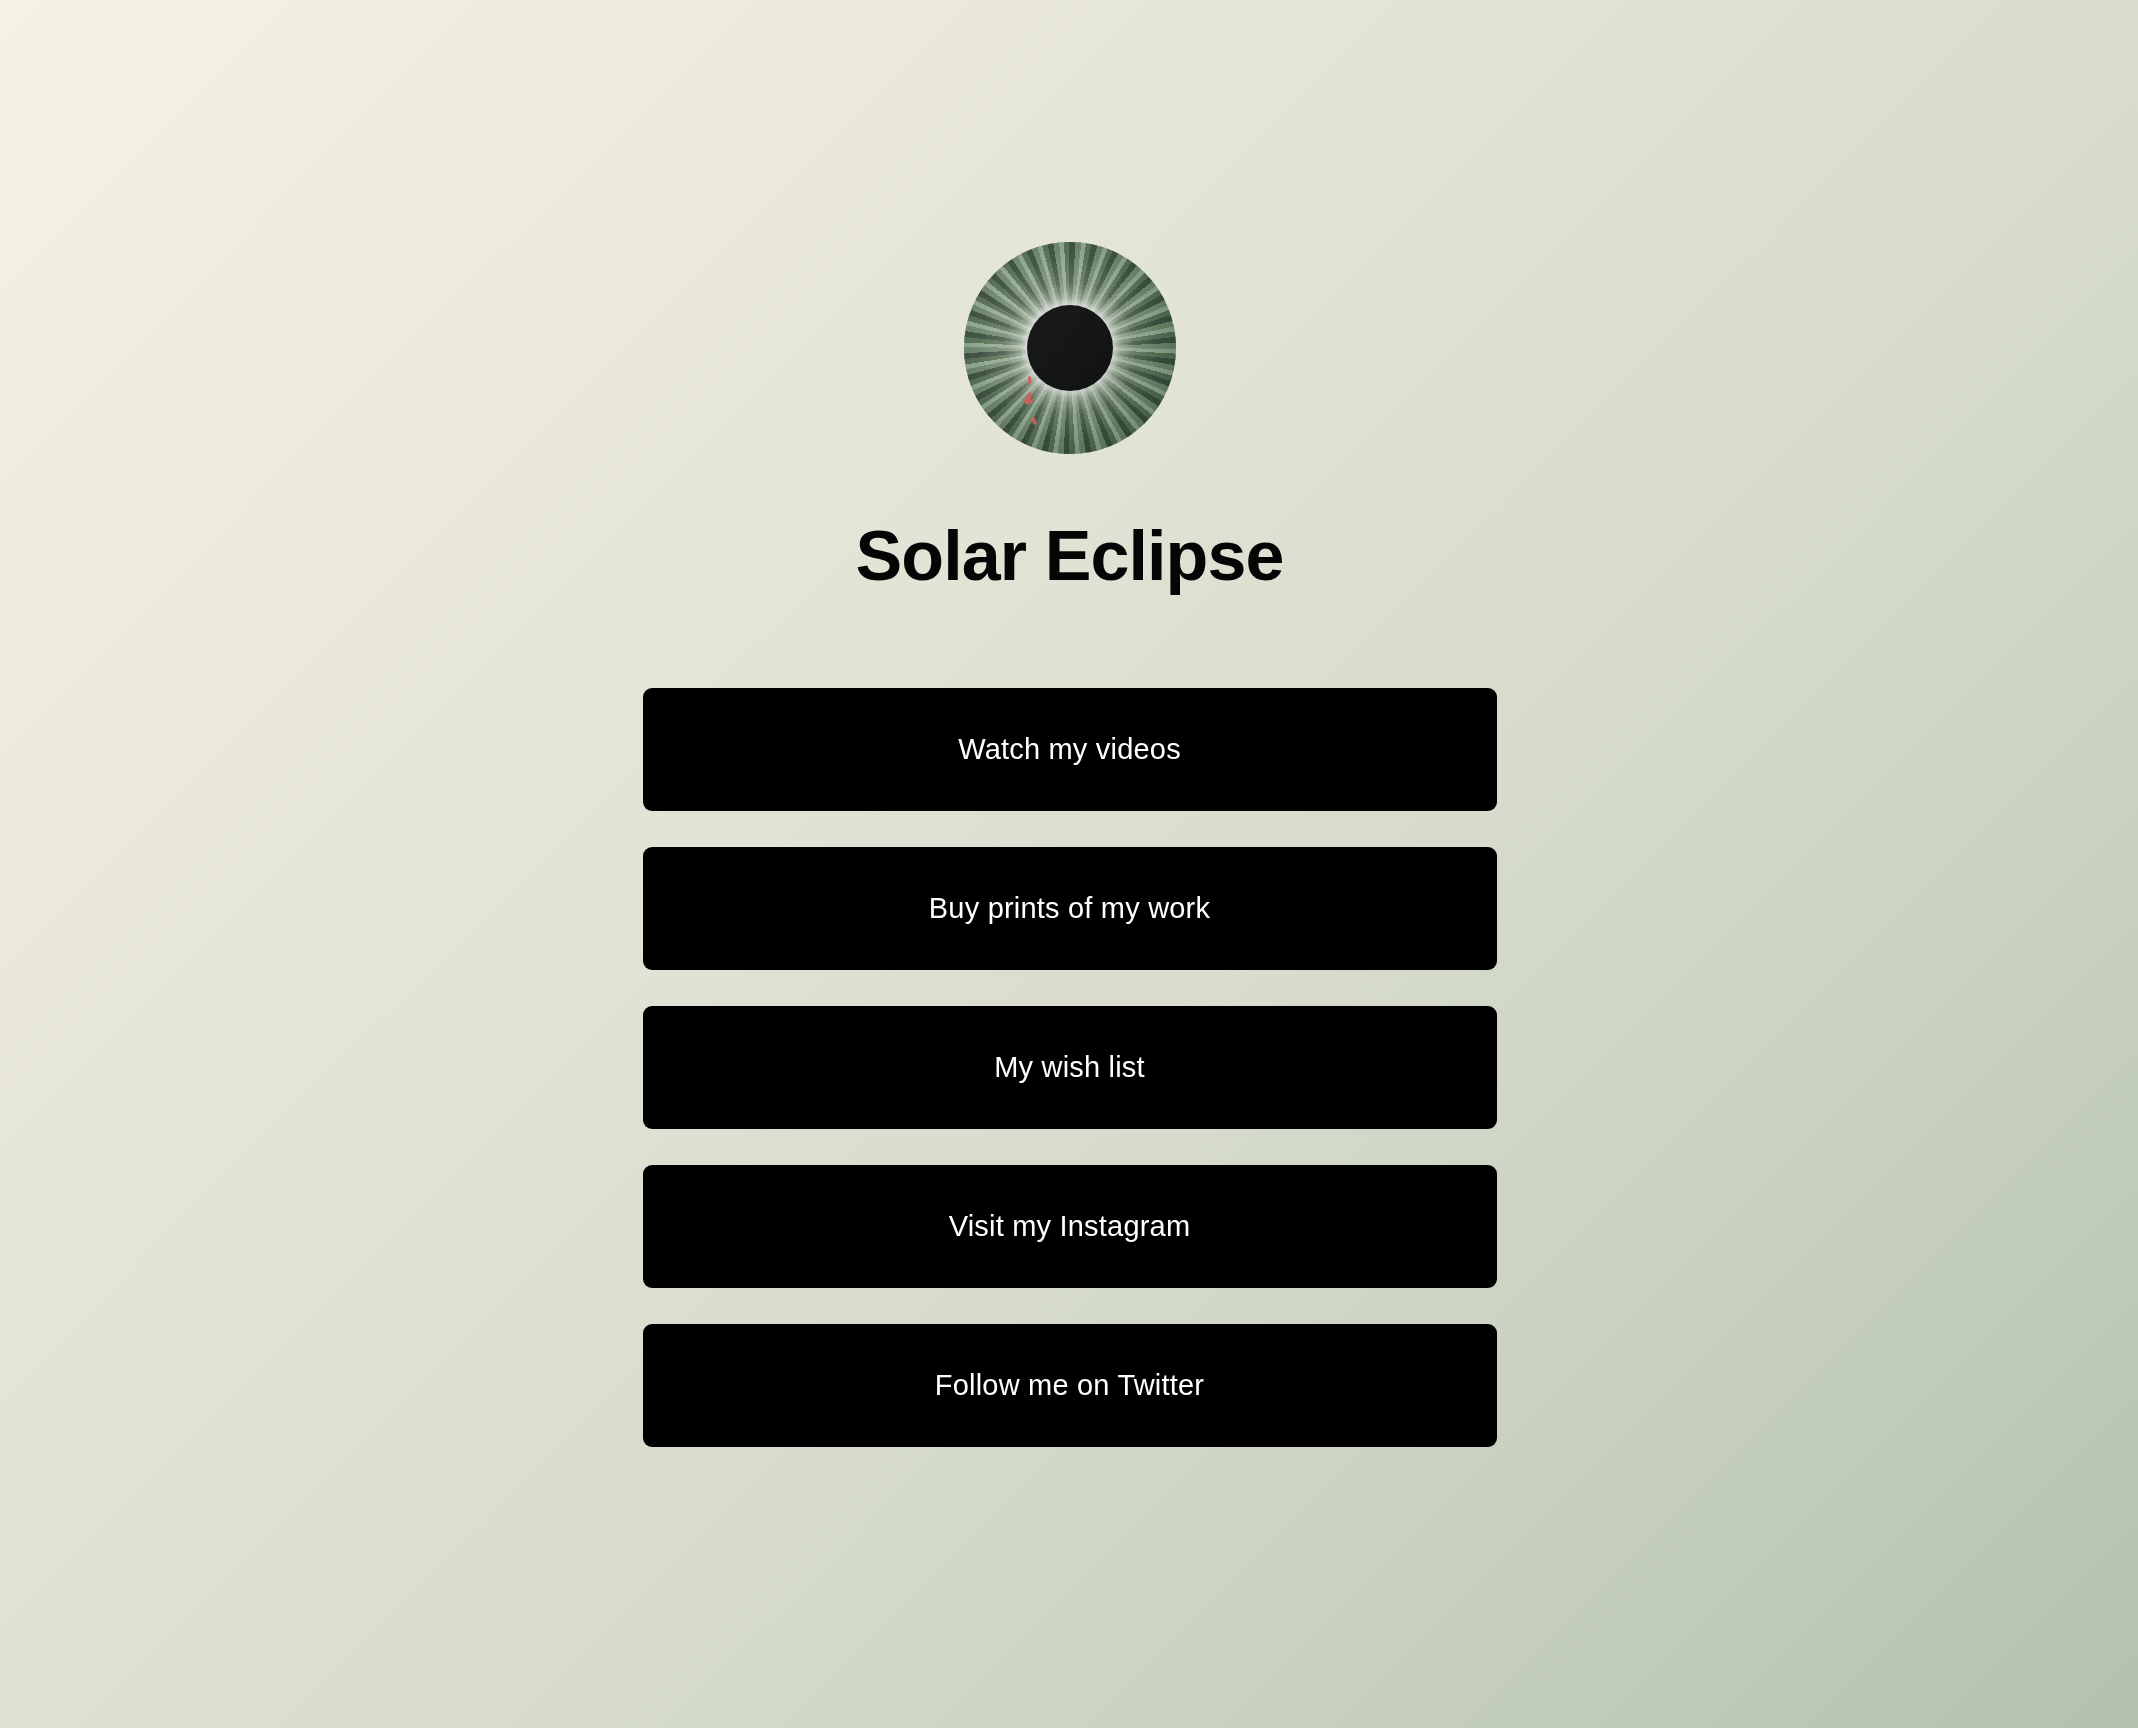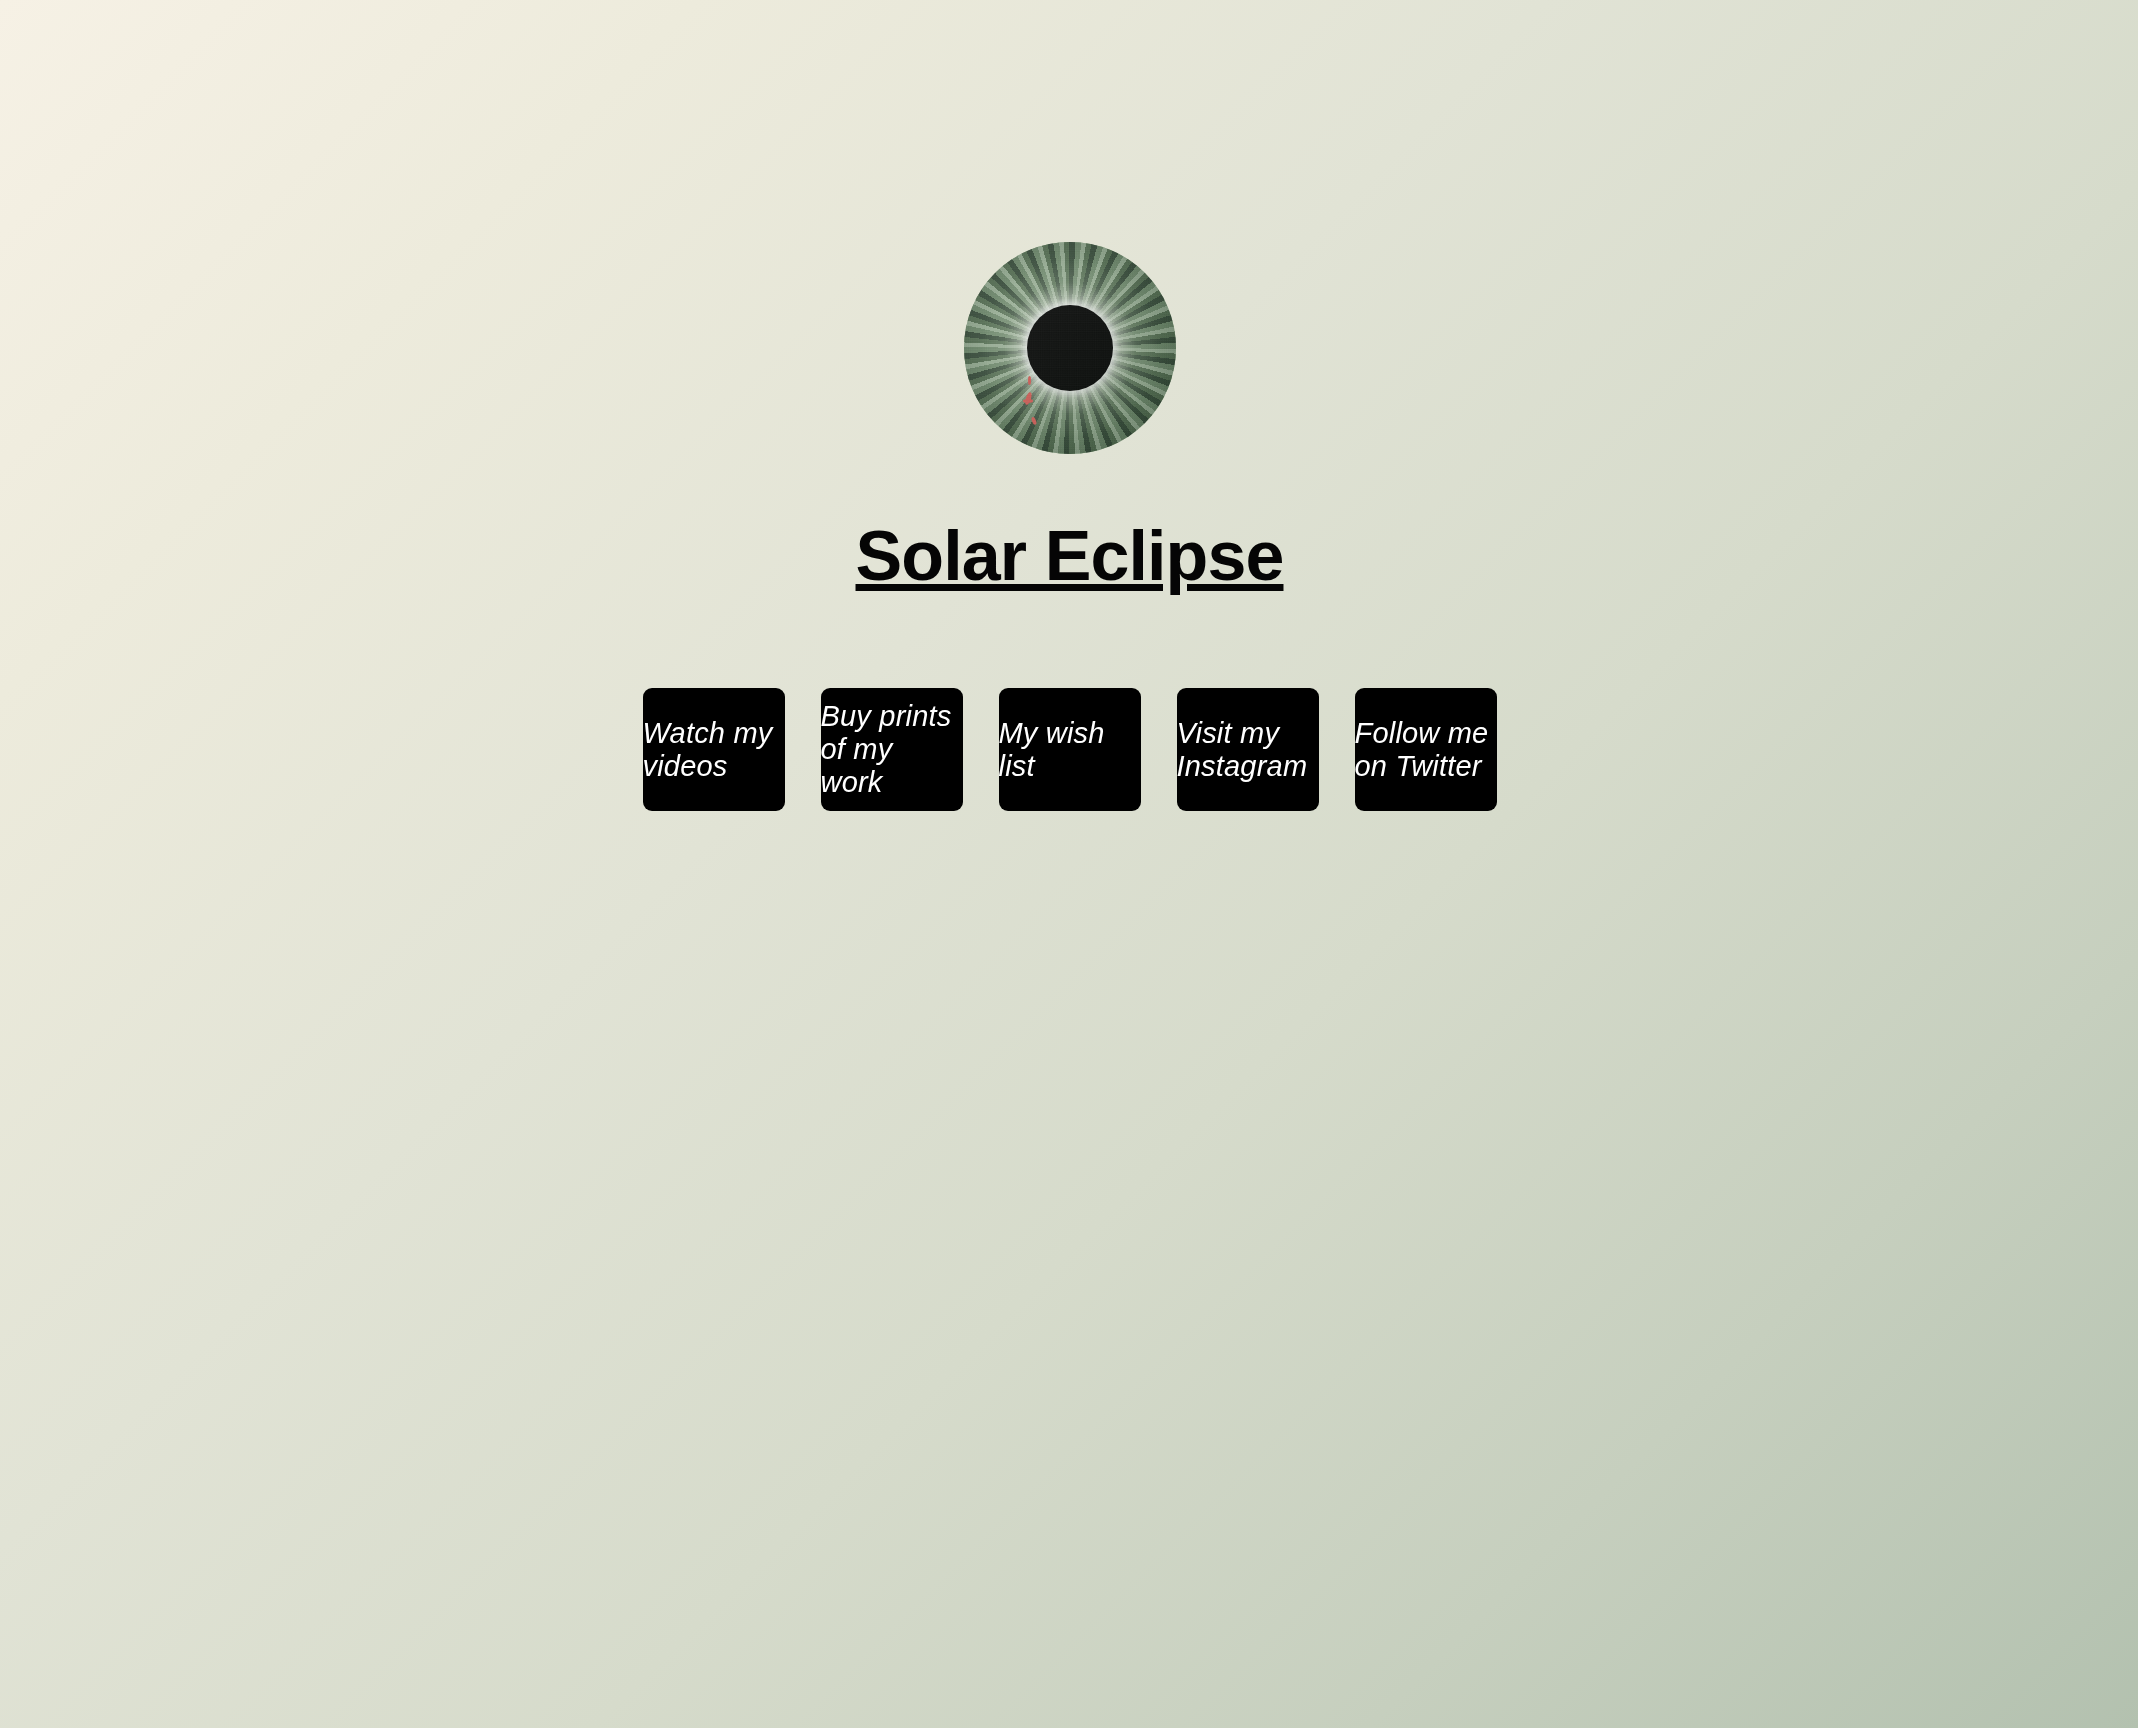--- a/index.html
+++ b/index.html
@@ -124,31 +124,29 @@
 
   
   .title {
     margin-top: 64px;
     font-size: 70px;
     font-weight: 800;
     letter-spacing: -0.9px;
     color: #050505;
     line-height: 1.1;
     text-align: center;
-    text-decoration: underline;
   }
 
   
   .links {
     margin-top: 93px;
     width: 854px;
     display: flex;
-    flex-direction: row;
+    flex-direction: column;
     gap: 36px;
-    font-style: italic;
   }
 
   .link-button {
     width: 854px;
     height: 123px;
     background: #000000;
     color: #FFFFFF;
     border: none;
     border-radius: 9px;
     font-family: "Liberation Sans", sans-serif;

